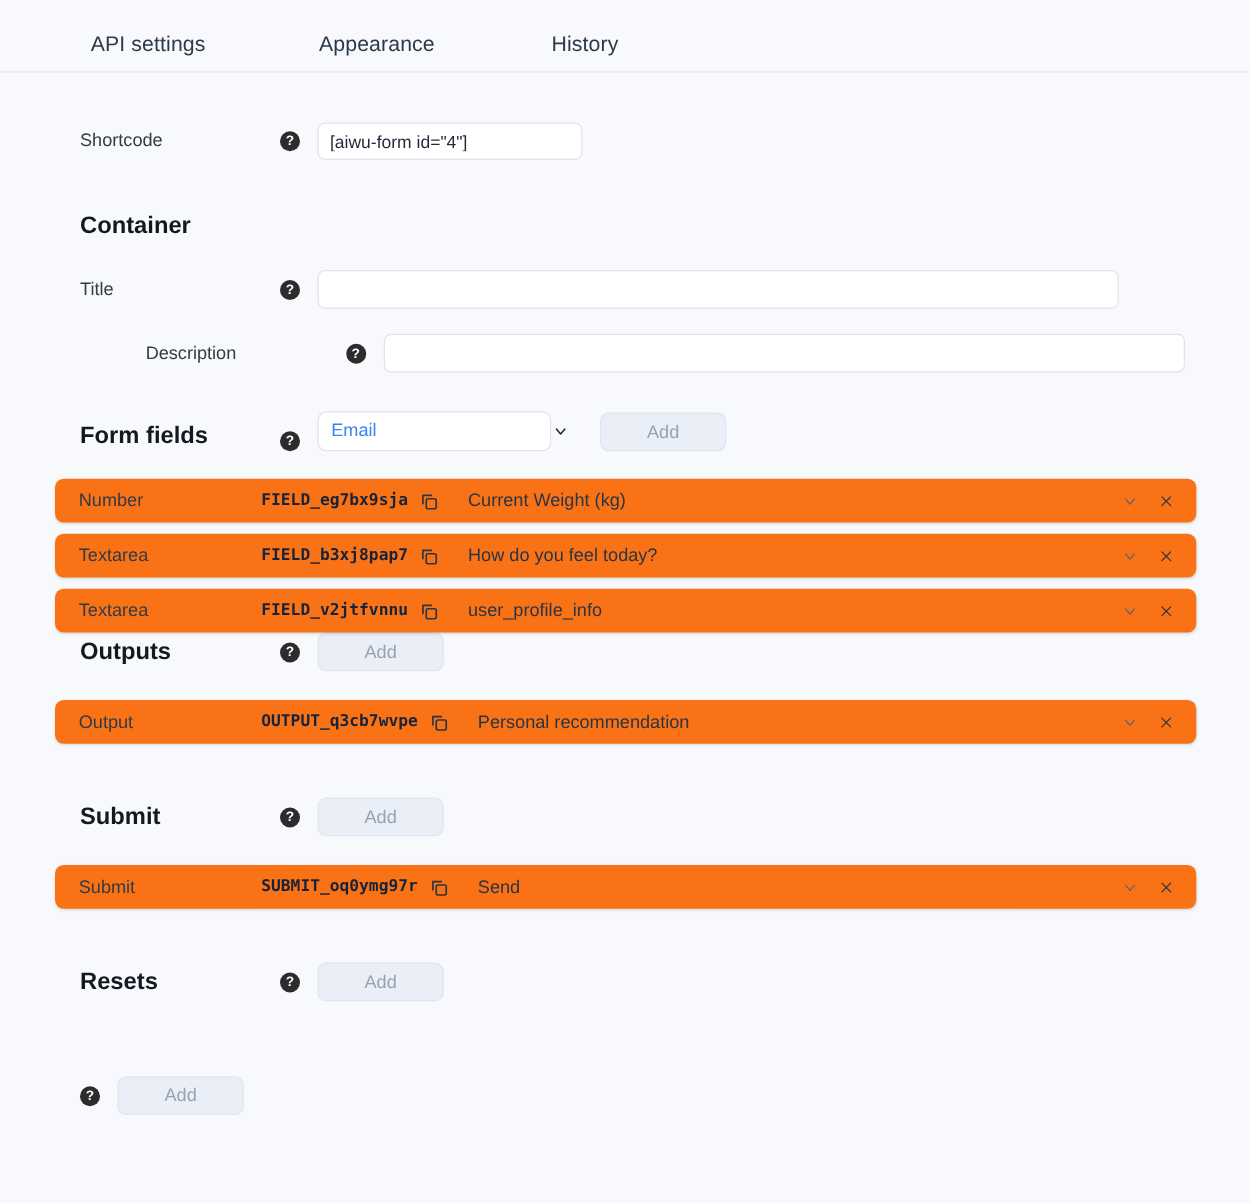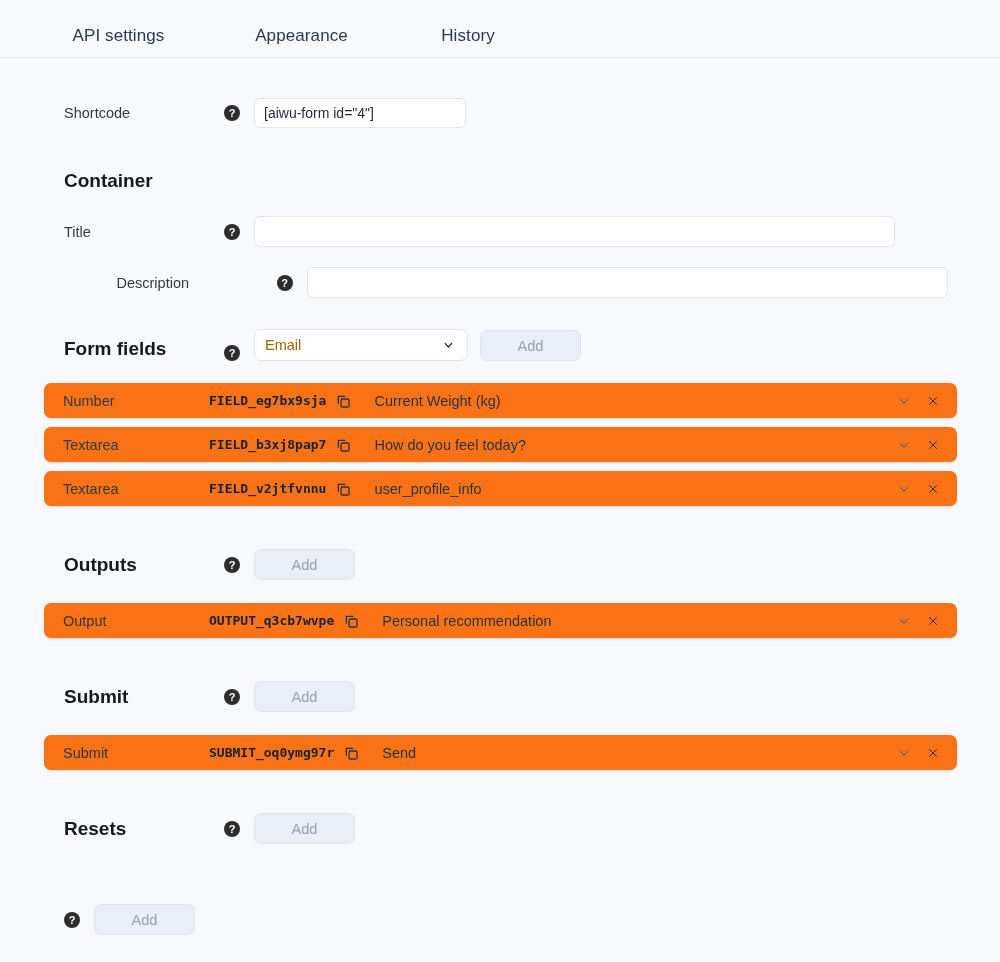--- a/index.html
+++ b/index.html
@@ -100,27 +100,27 @@
   }
   .txtinput.shortcode { width: 212px; }
   .txtinput.wide { width: 641px; height: 31px; }
 
   .selwrap {
     position: relative;
     width: 211px;
     height: 32px;
   }
   .sel {
-    width: 214px;
+    width: 187px;
     height: 32px;
     border: 1px solid #e2e4ea;
     background: #fff;
     border-radius: 7px;
     font-size: 14.5px;
-    color: #a16207;
+    color: #3b82f6;
     padding: 0 28px 0 10px;
     appearance: none;
     -webkit-appearance: none;
     font-family: "Liberation Sans", sans-serif;
     outline: none;
     cursor: pointer;
   }
   .selwrap .chev {
     position: absolute;
     right: 10px; top: 50%;
@@ -302,21 +302,21 @@
     <div class="title">user_profile_info</div>
     <svg class="rowchev" width="14" height="14" viewBox="0 0 24 24" fill="none" stroke="#5b6472" stroke-width="1.8" stroke-linecap="round" stroke-linejoin="round">
         <polyline points="6 9 12 16 18 9"></polyline>
       </svg>
     <svg class="rowclose" width="12" height="12" viewBox="0 0 24 24" fill="none" stroke="#2b3443" stroke-width="2" stroke-linecap="round" stroke-linejoin="round">
         <line x1="5" y1="5" x2="19" y2="19"></line>
         <line x1="19" y1="5" x2="5" y2="19"></line>
       </svg>
   </div>
 
-  <div class="formrow" style="margin-top:43px;">
+  <div class="formrow" style="">
     <div class="lbl-col section">Outputs</div>
     <div class="help">?</div>
     <button class="addbtn solo">Add</button>
   </div>
 
   <div style="margin-top:23px;"></div>
 
   <div class="itemrow">
     <div class="type">Output</div>
     <div class="idtext">OUTPUT_q3cb7wvpe</div>

